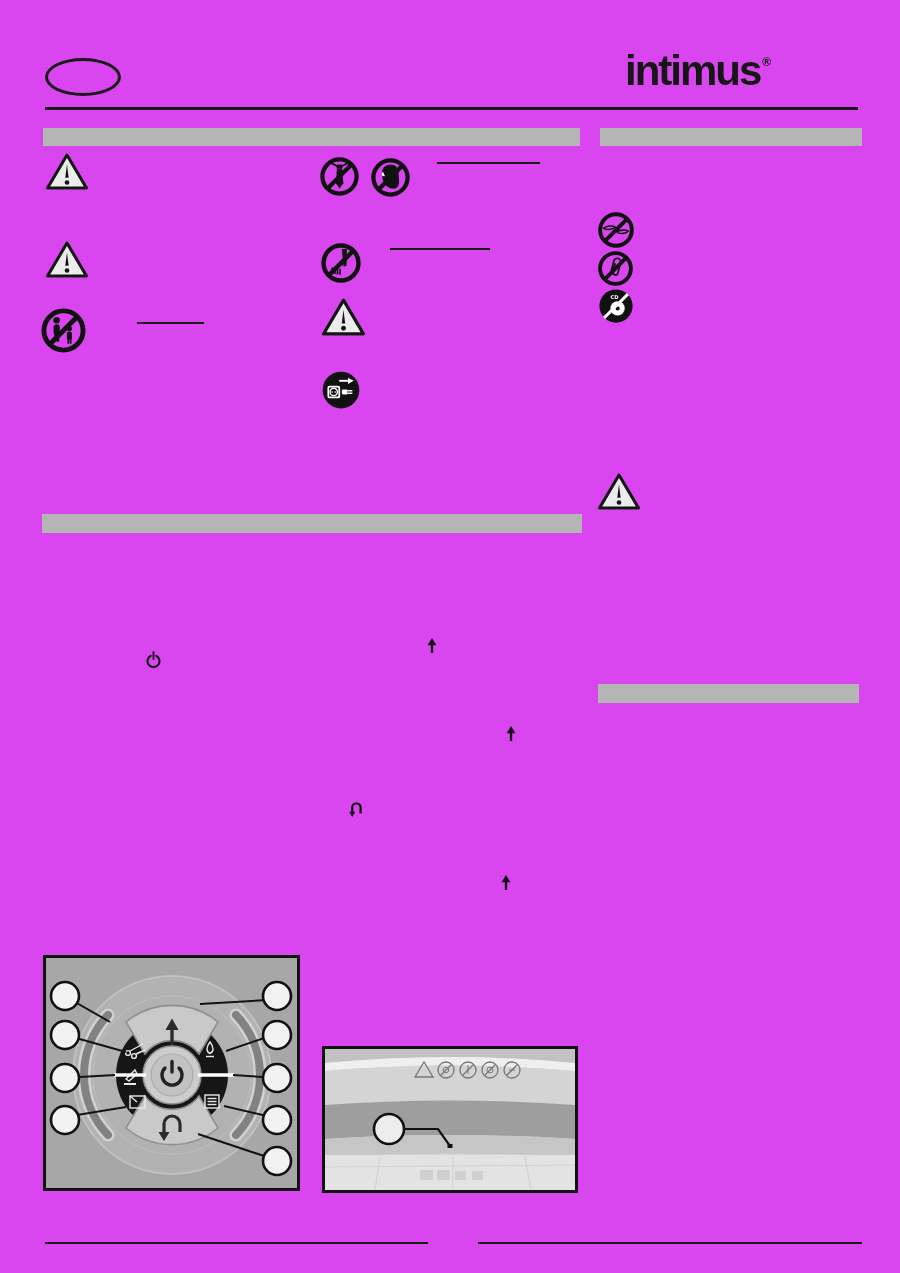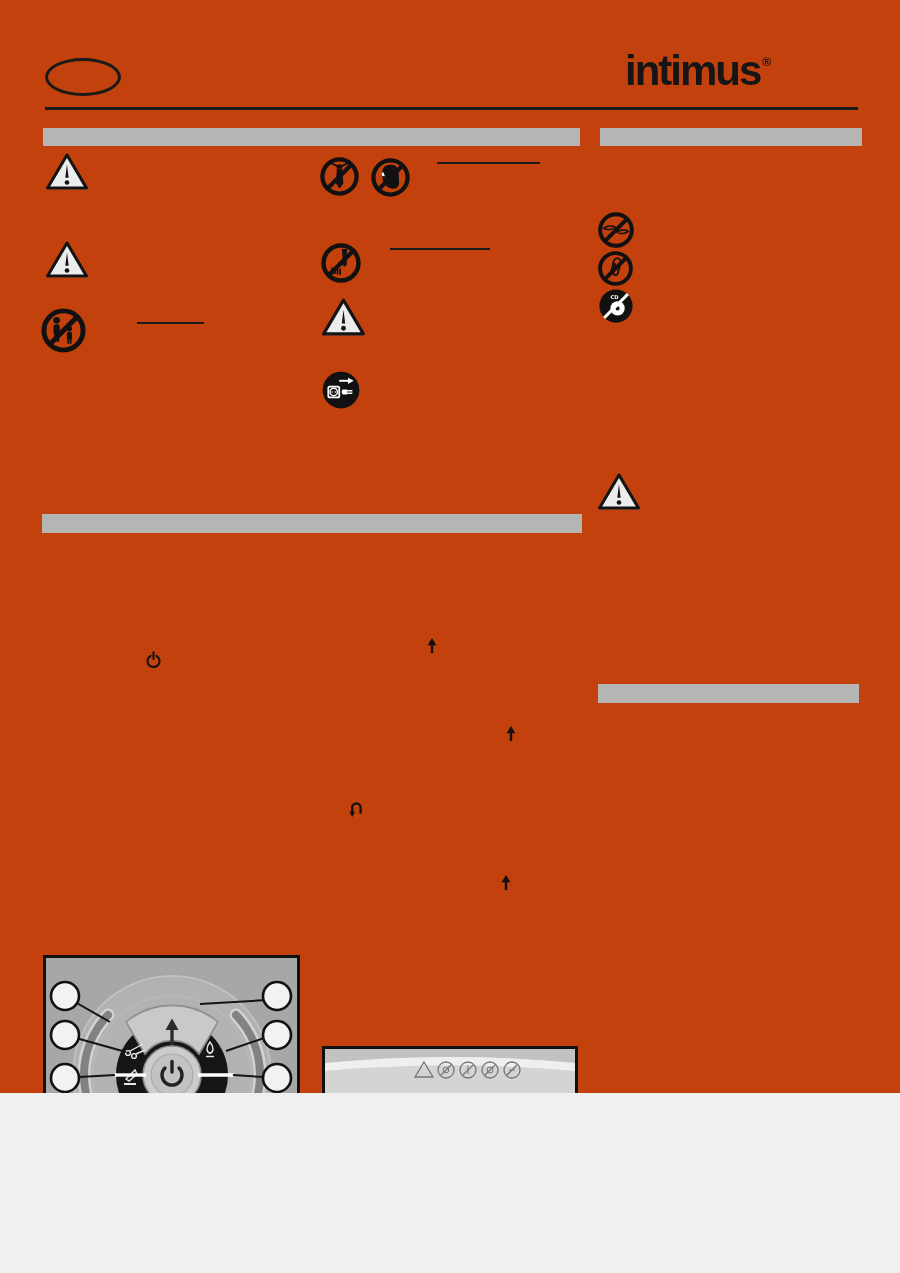--- a/index.html
+++ b/index.html
@@ -1,17 +1,17 @@
 <!DOCTYPE html>
 <html><head>
 <meta charset="utf-8">
 <style>
   html,body{margin:0;padding:0;background:#f0f0f0;}
   .page{
-    position:relative;width:900px;height:1093px;background:#c2410c;
+    position:relative;width:900px;height:1273px;background:#d946ef;
     font-family:"Liberation Sans", sans-serif;color:#1a1a1a;overflow:hidden;
     margin:0 auto;
   }
   .abs{position:absolute;}
   .bar{background:#b5b5b5;}
   .rule{background:#1a1a1a;}
   .uline{background:#1a1a1a;height:2px;}
   .brand{
     font-weight:bold;font-size:42px;letter-spacing:-2px;color:#161616;
     line-height:1;

